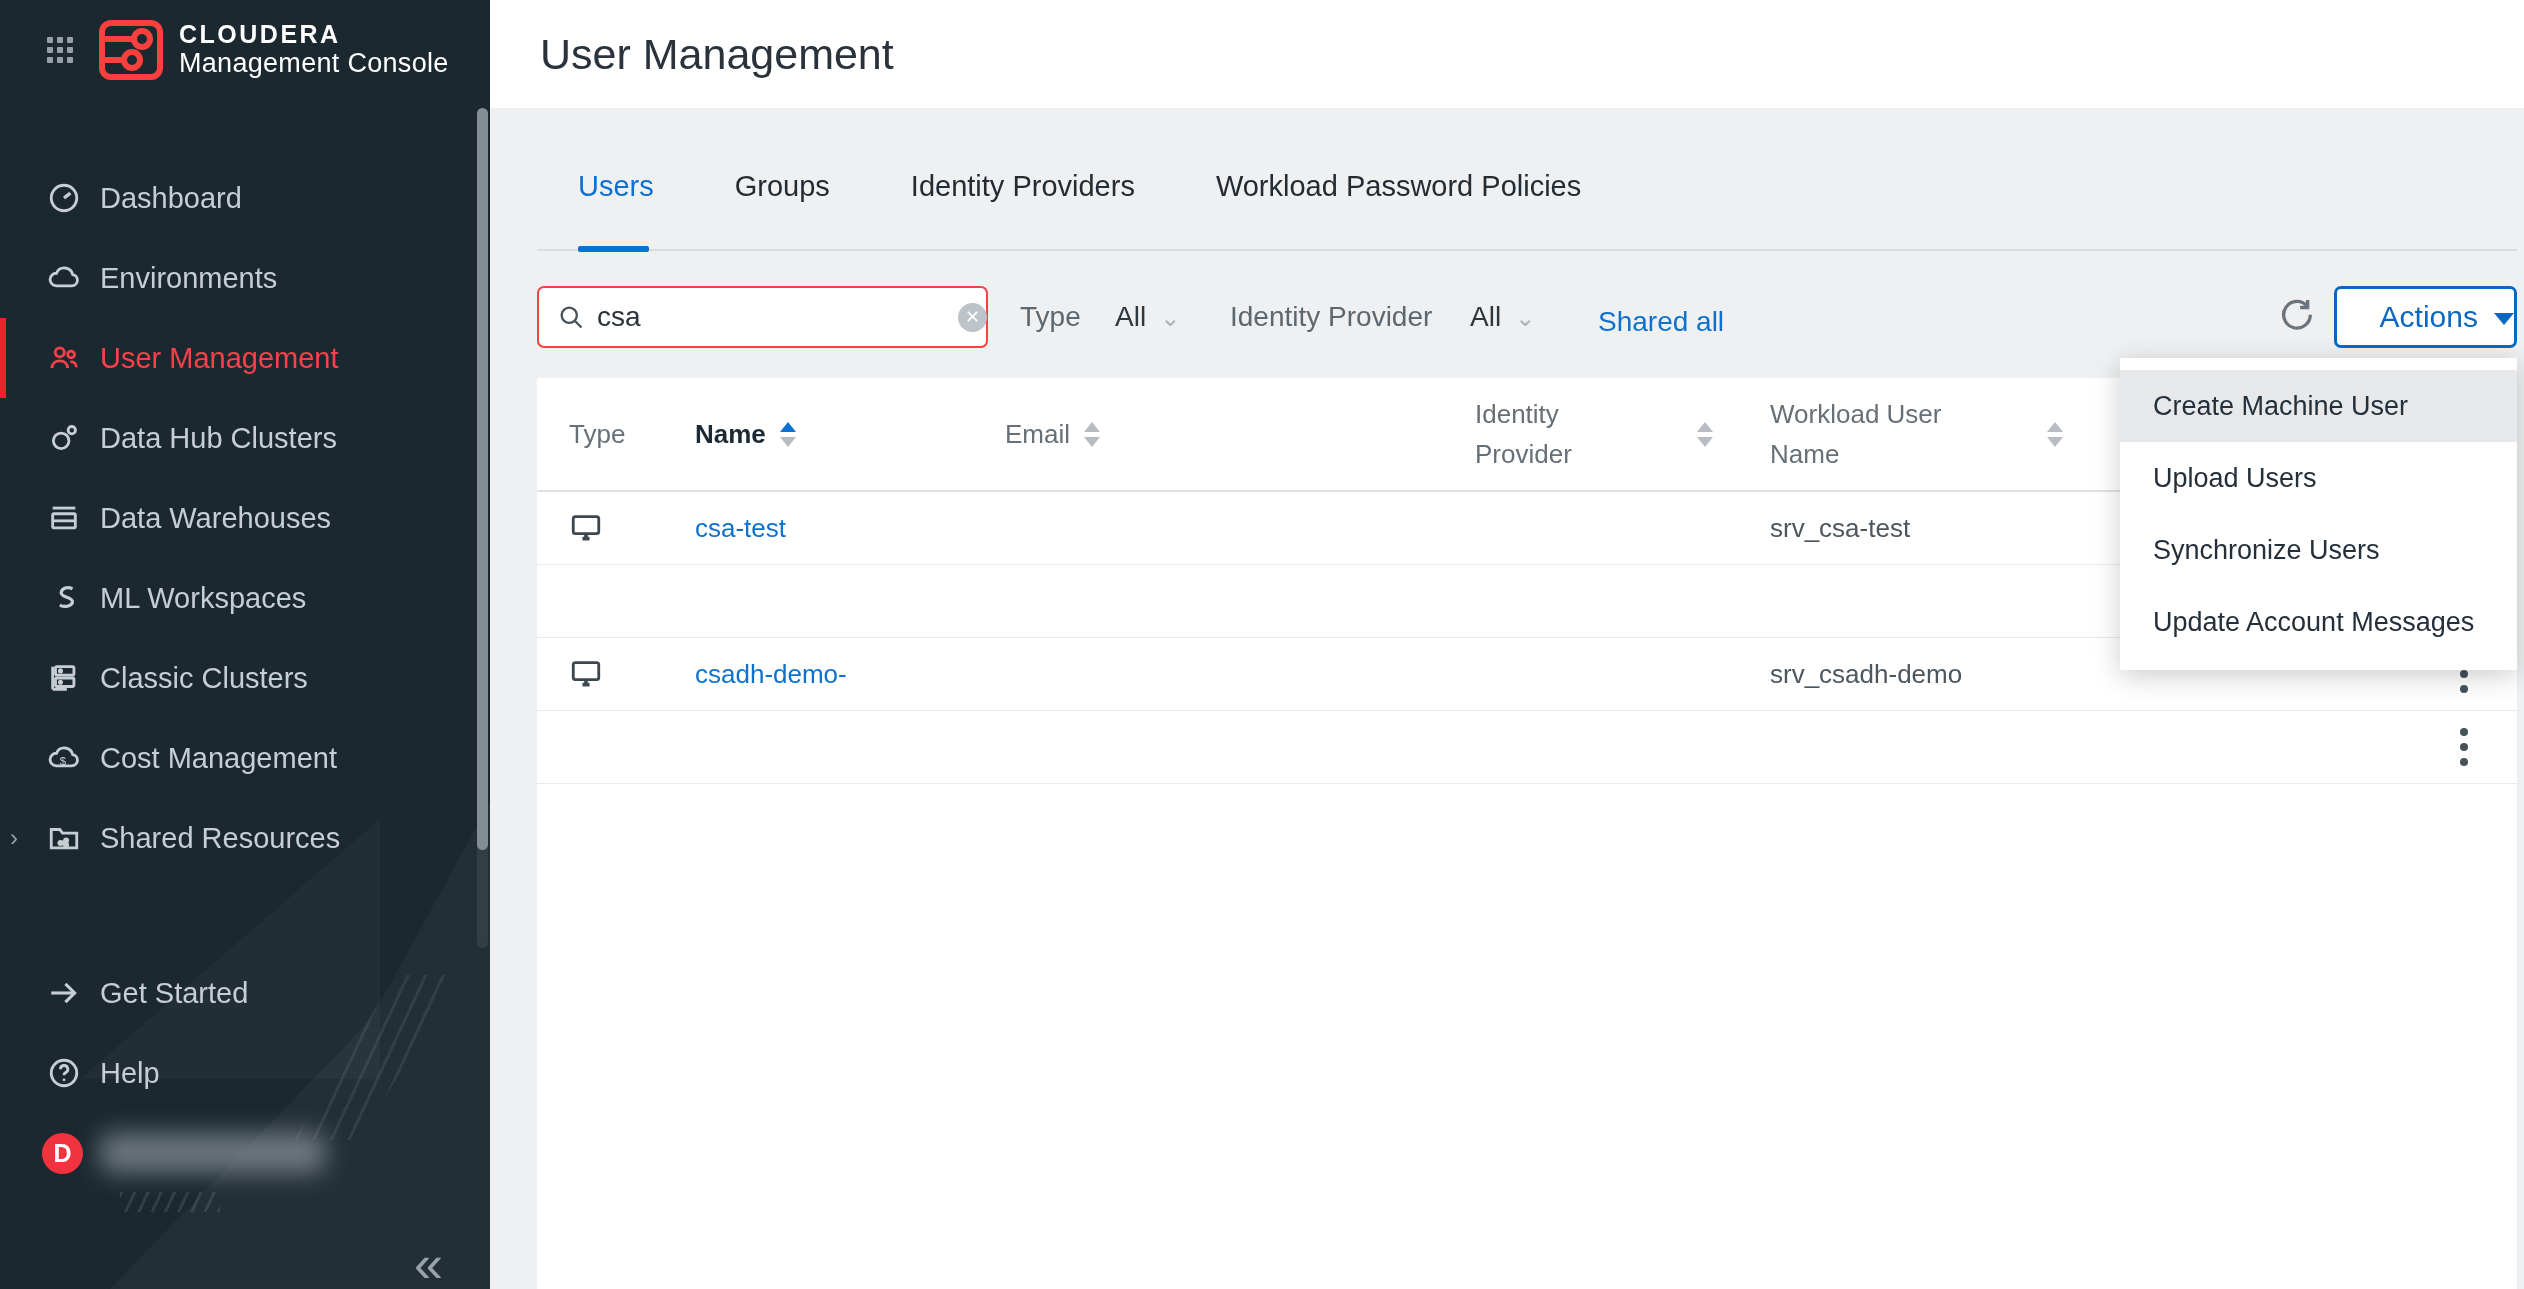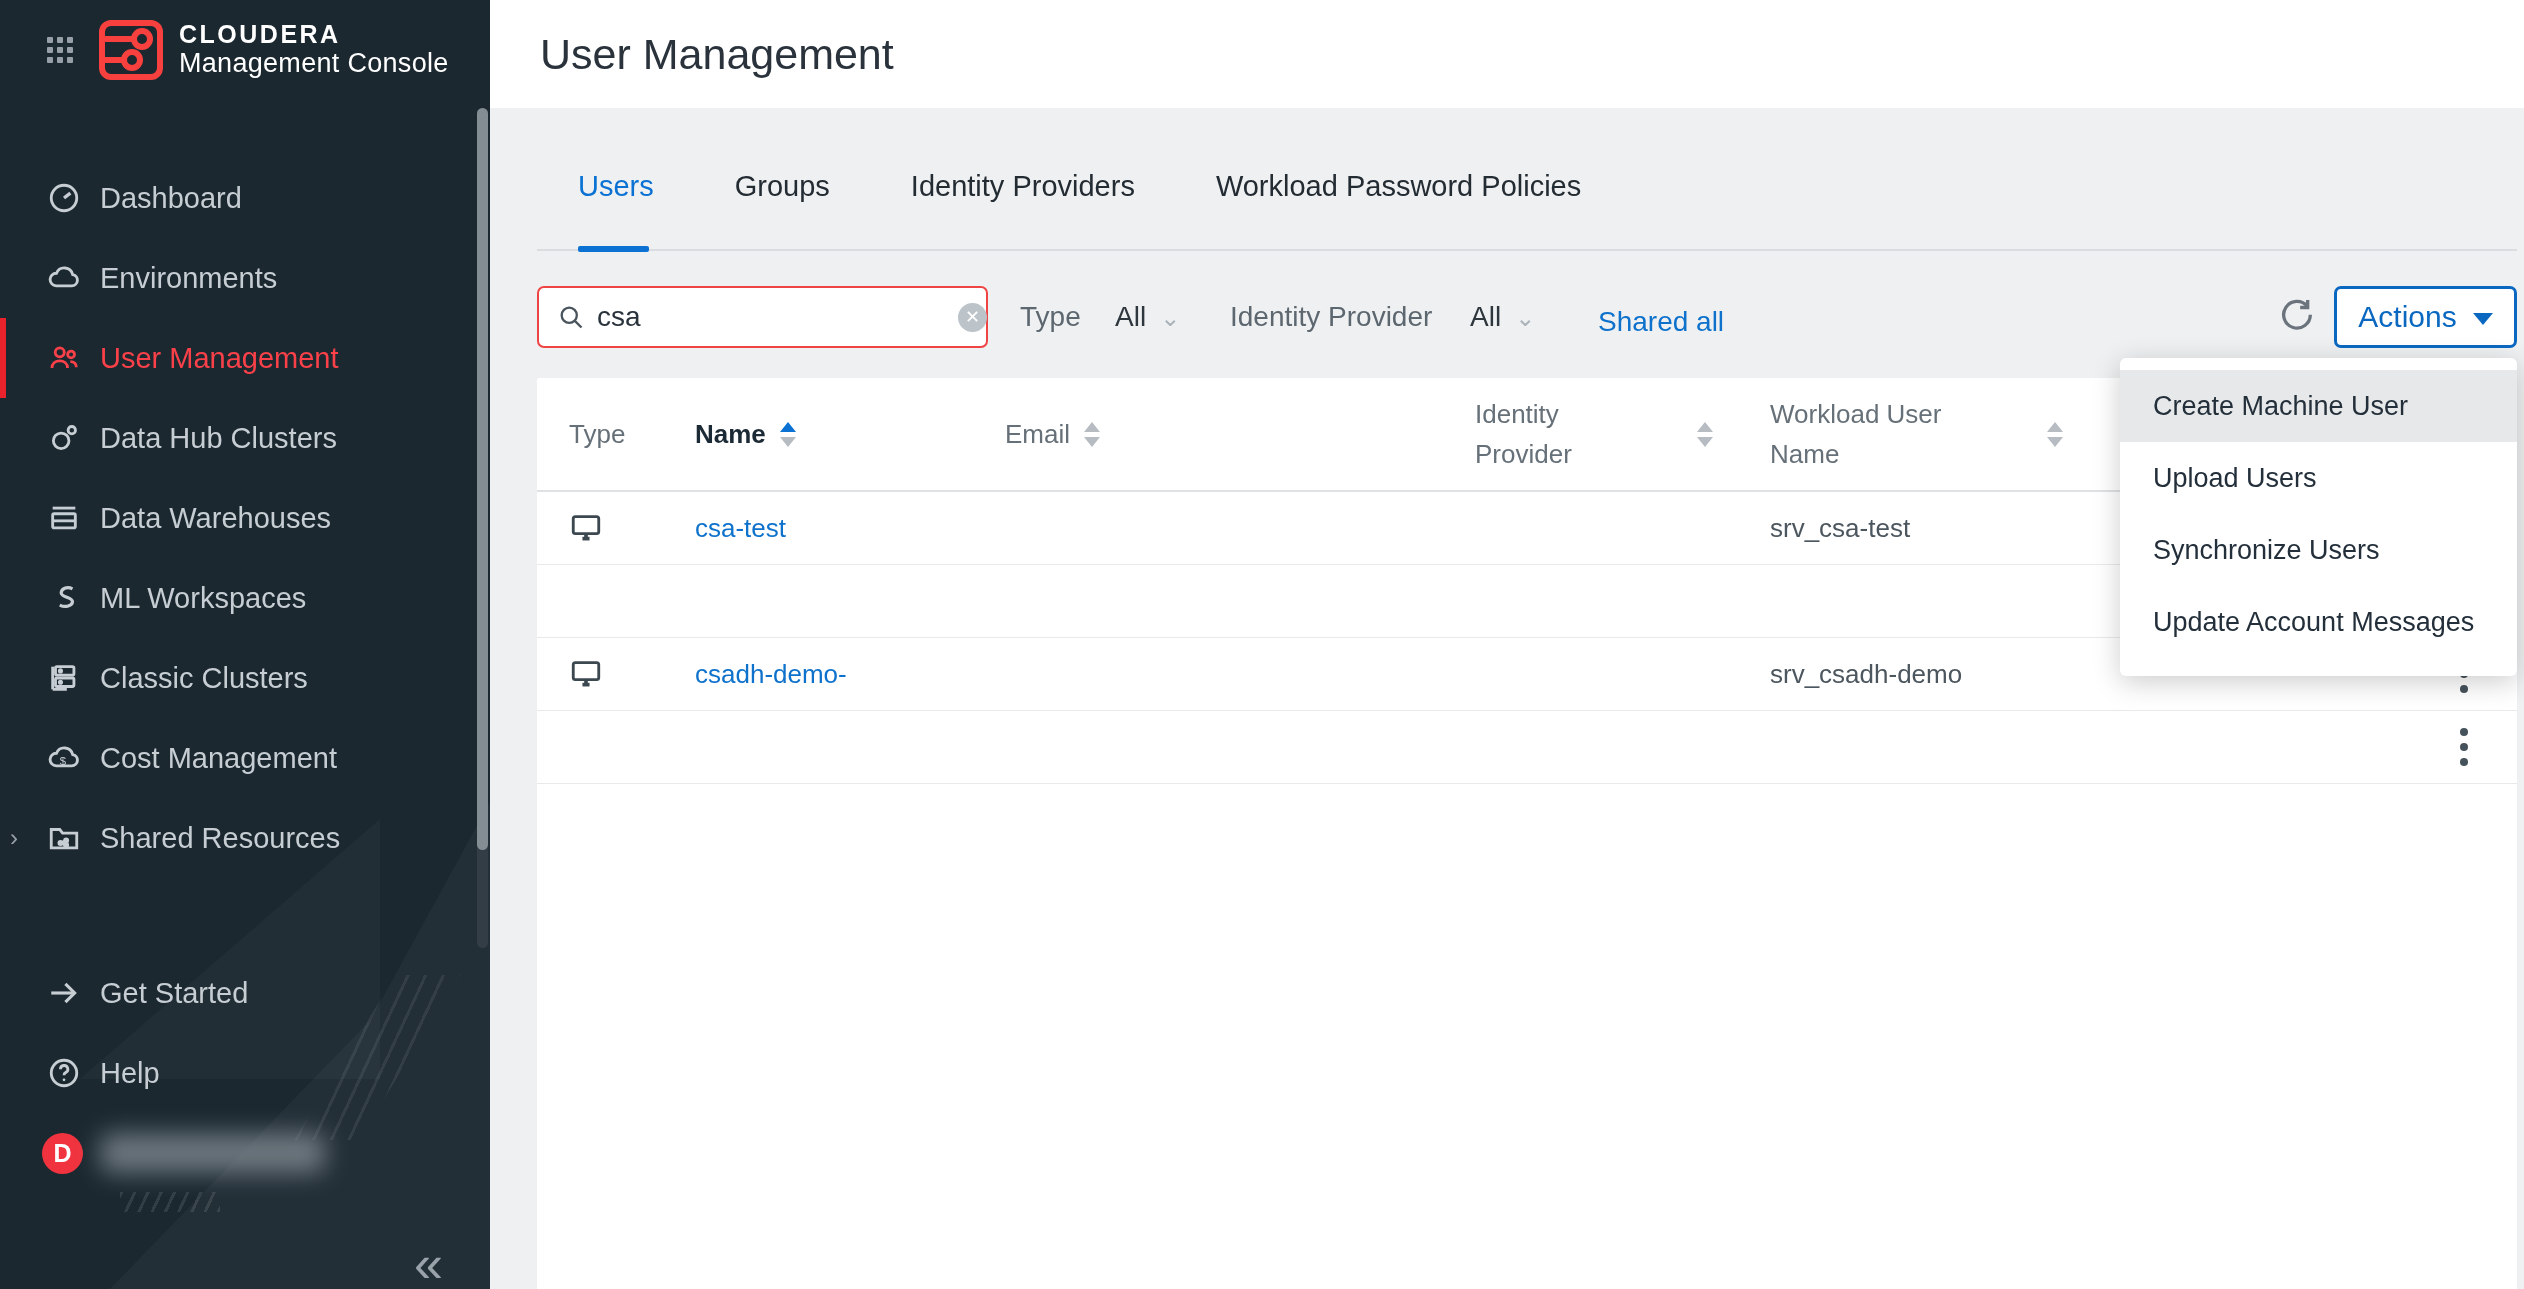--- a/index.html
+++ b/index.html
@@ -87,21 +87,21 @@
     justify-content:center; cursor:pointer; flex:none; }
   .filter-label { position:absolute; top:15px; font-size:28px; color:#5d6770; }
   .filter-value { position:absolute; top:15px; font-size:28px; color:#2e363e; cursor:pointer; }
   .chev { color:#aab2b9; font-size:24px; margin-left:14px; }
   .lbl-type { left:483px; } .val-type { left:578px; }
   .lbl-idp { left:693px; } .val-idp { left:933px; }
   .clear-all { position:absolute; left:1061px; top:20px; font-size:28px; color:#0e72cc; cursor:pointer; }
   .refresh { position:absolute; right:200px; top:10px; cursor:pointer; }
   .actions-btn { position:absolute; right:0; top:0; width:183px; height:62px;
     border:3px solid #0b68c1; border-radius:7px; background:#fff; color:#0b68c1;
-    font-size:30px; font-weight:500; display:flex; align-items:center; justify-content:center;
+    font-size:30px; font-weight:500; display:flex; align-items:center; justify-content:flex-end;
     gap:16px; cursor:pointer; font-family:"Liberation Sans", sans-serif; }
   .actions-caret { width:0; height:0; border-left:10px solid transparent;
     border-right:10px solid transparent; border-top:12px solid #0b68c1; margin-top:4px; }
 
   
   .table-card { position:absolute; left:47px; top:270px; width:1980px; bottom:0;
     background:#fff; border-radius:3px 3px 0 0; }
   .t-grid { display:grid; grid-template-columns:126px 310px 470px 295px 640px 1fr;
     align-items:center; padding-left:32px; }
   .t-head { height:114px; border-bottom:2px solid #dfe2e4; }
@@ -124,21 +124,21 @@
   .blob-name { width:165px; background:#7fb3e0; opacity:.6; }
   .blob-mail { width:280px; background:#aab2b9; opacity:.55; }
   .blob-idp  { width:140px; background:#aab2b9; opacity:.55; }
   .blob-wl   { width:175px; background:#aab2b9; opacity:.55; }
   .kebab { justify-self:center; display:flex; flex-direction:column; gap:7px;
     padding:6px 10px; cursor:pointer; }
   .kebab i { width:8px; height:8px; border-radius:50%; background:#46525b; }
 
   
   .menu { position:absolute; left:1630px; top:250px; width:397px; background:#fff;
-    border-radius:6px; box-shadow:0 6px 28px rgba(0,0,0,.20); padding:12px 0 18px 0; z-index:20; }
+    border-radius:1px; box-shadow:0 6px 28px rgba(0,0,0,.20); padding:12px 0 12px 0; z-index:20; }
   .menu-item { height:72px; display:flex; align-items:center; padding-left:33px;
     font-size:27px; color:#232f3a; cursor:pointer; }
   .menu-item.hl { background:#e7e8e9; }
 
   svg { display:block; }
 </style>
 </head>
 <body>
 
 <div class="sidebar">

